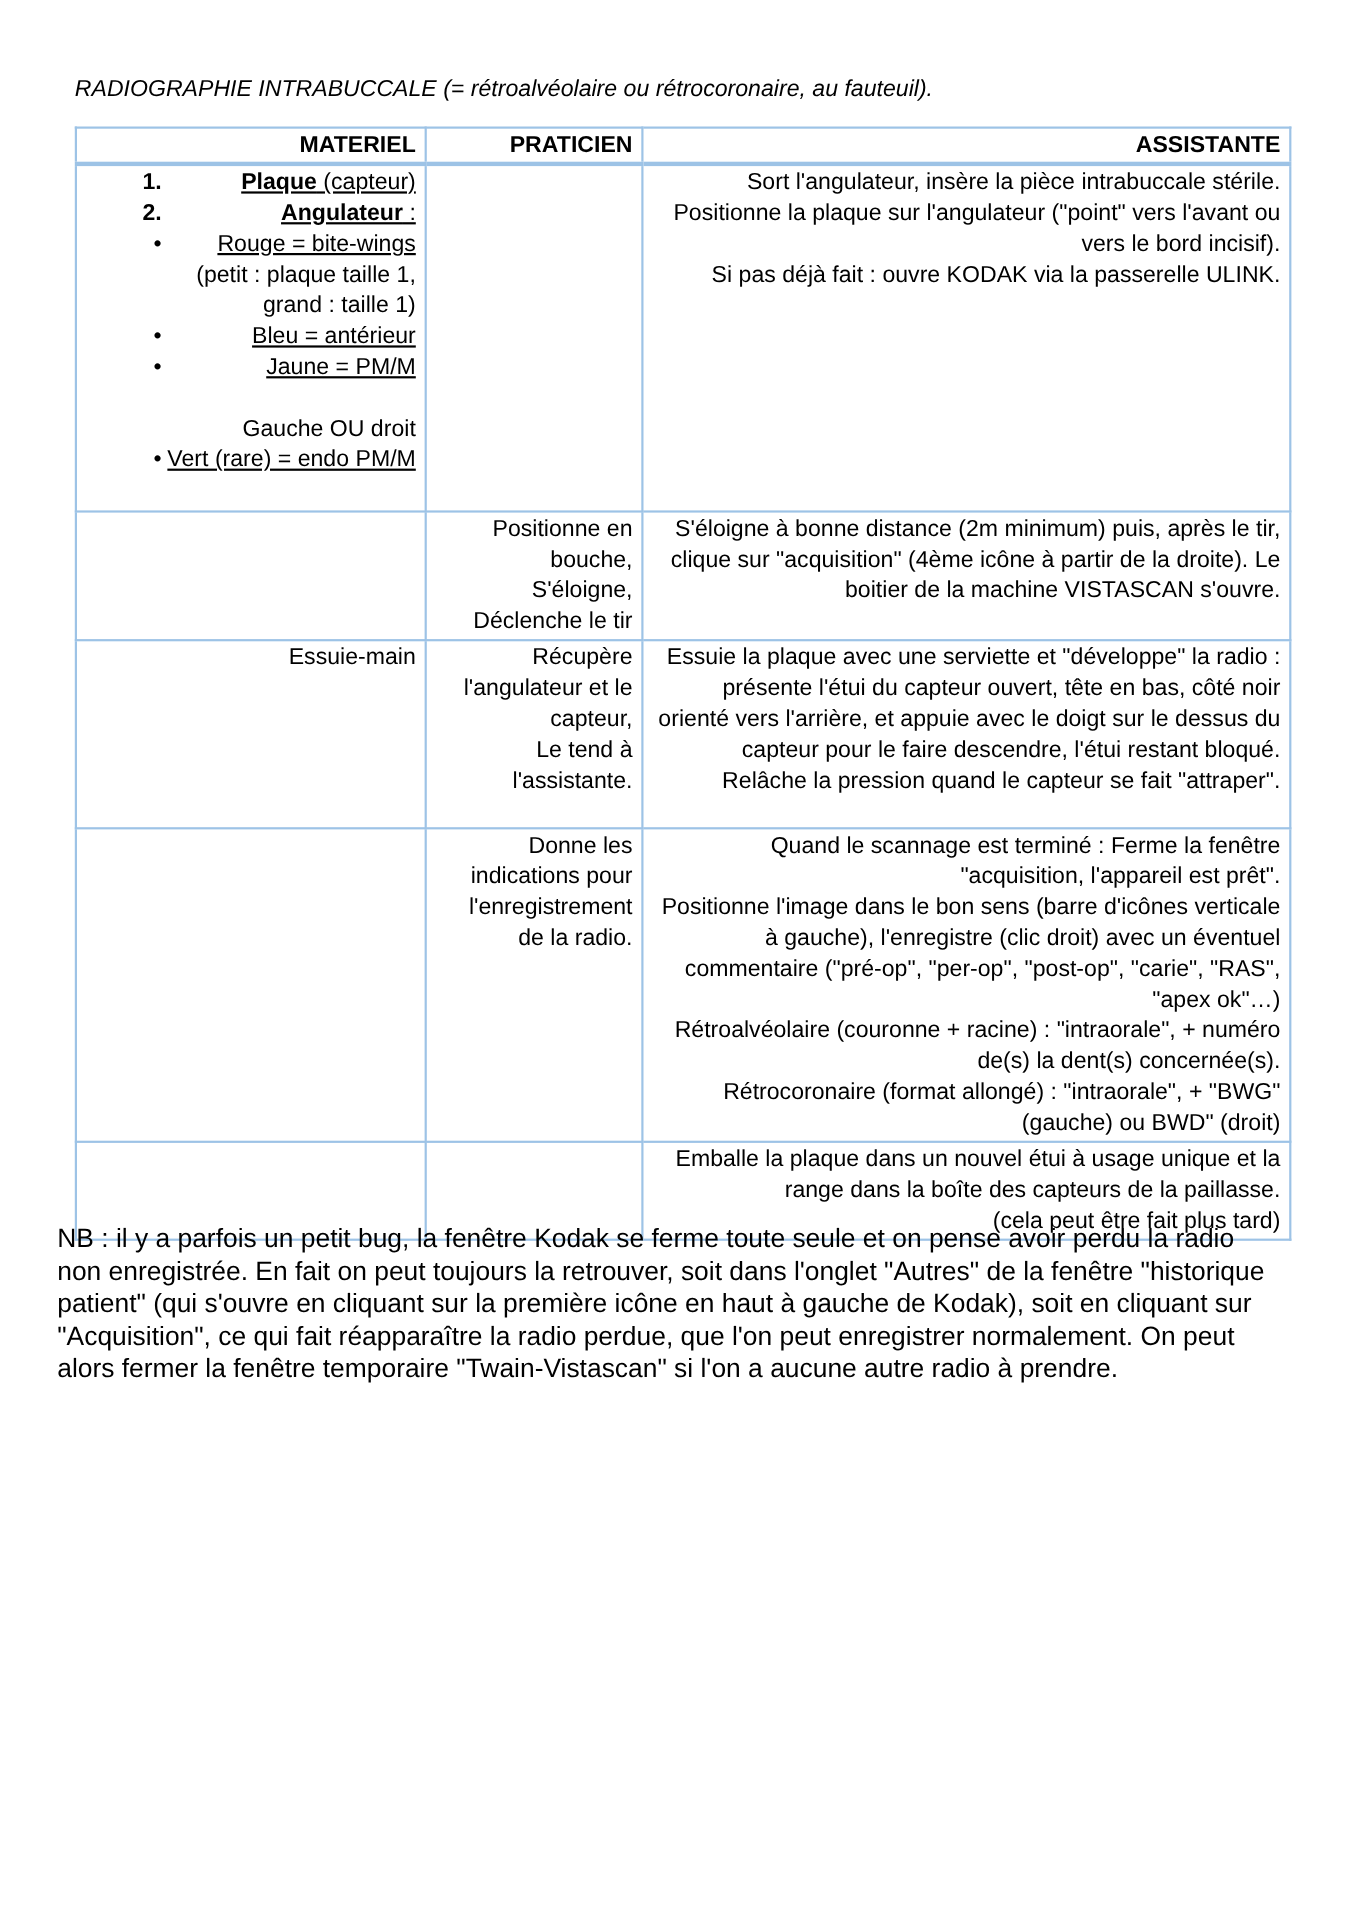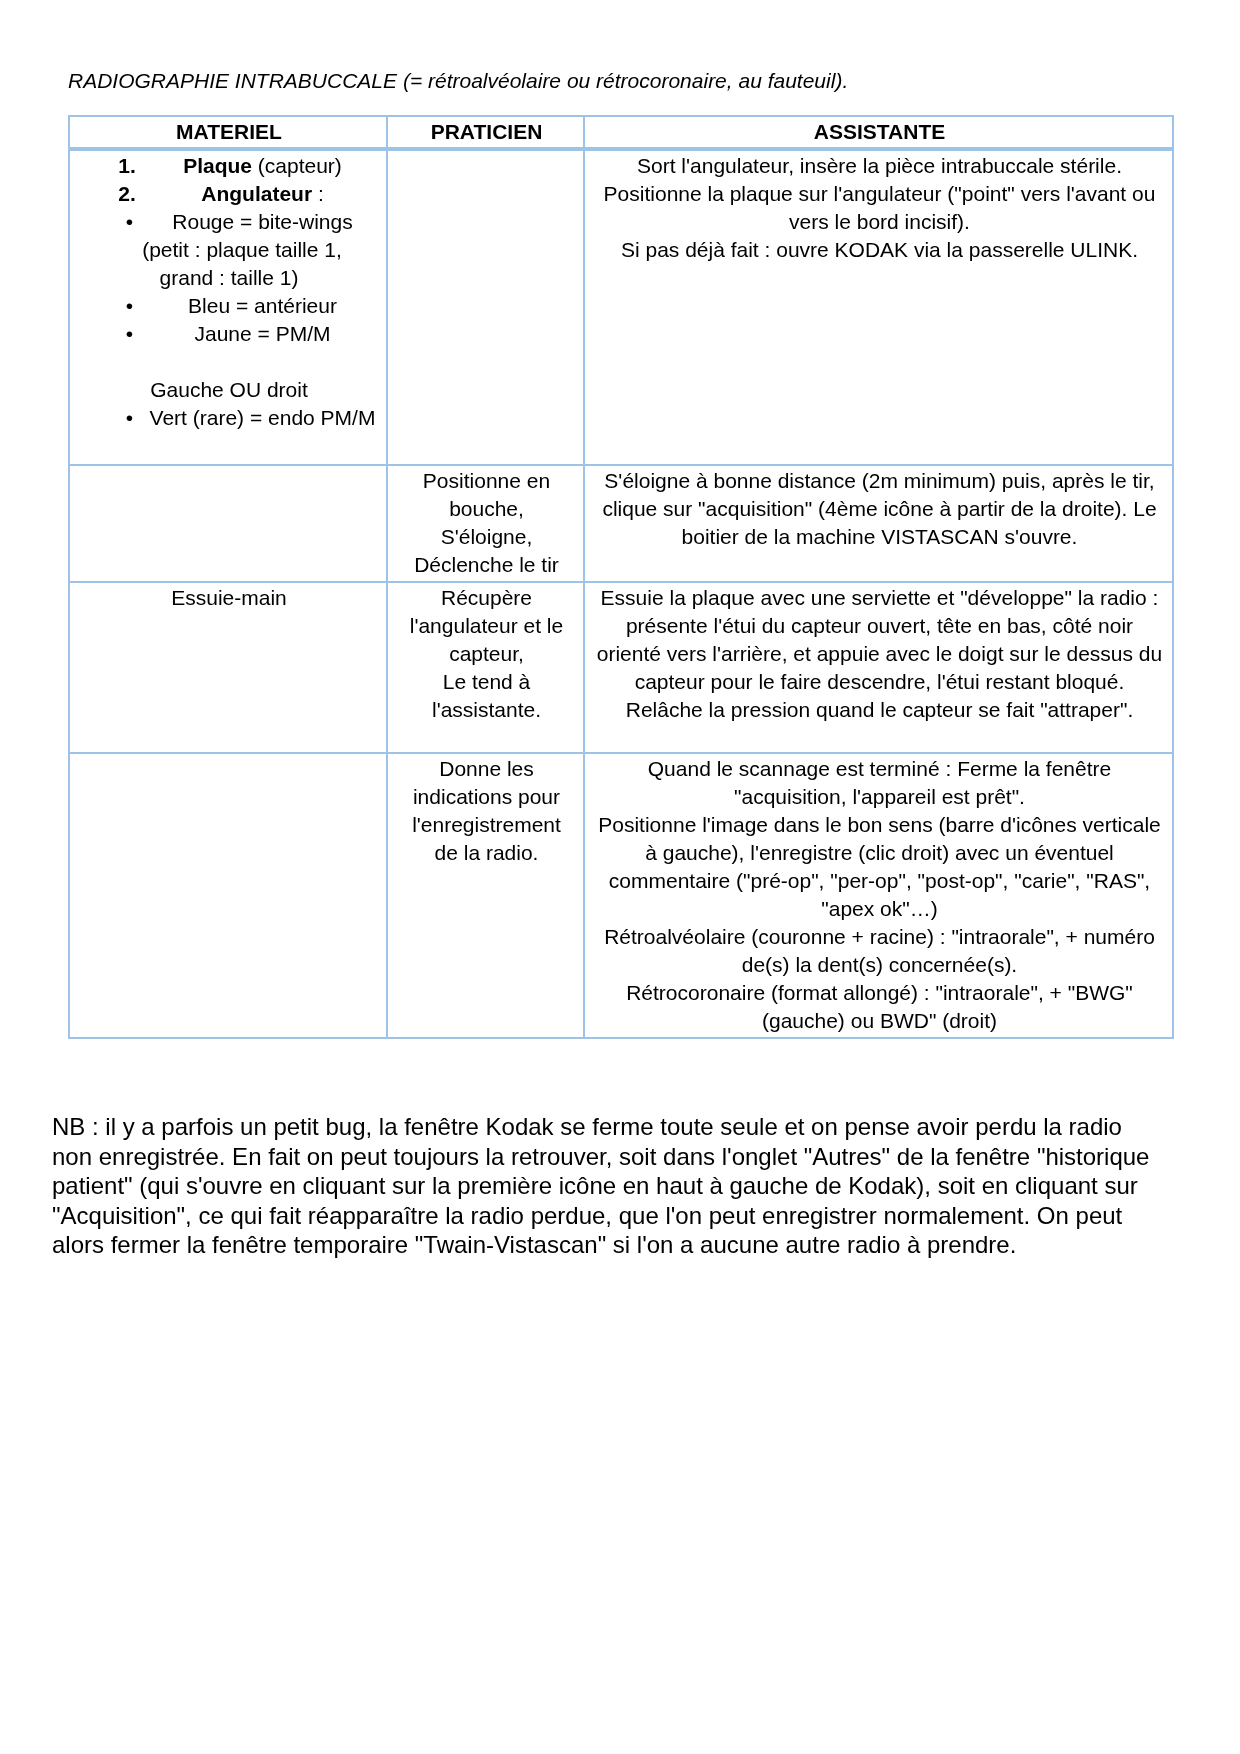--- a/index.html
+++ b/index.html
@@ -12,21 +12,21 @@
     position:absolute;left:68px;top:68px;
     font-size:21px;line-height:26px;white-space:nowrap;font-style:italic;
   }
   table.proc{
     position:absolute;left:68px;top:115px;
     width:1104px;border-collapse:collapse;table-layout:fixed;
   }
   col.c1{width:318px;} col.c2{width:197px;} col.c3{width:589px;}
   th,td{
     border:2px solid #9DC3E6;
-    vertical-align:top;text-align:center;
+    vertical-align:top;text-align:right;
     padding:1px 8px 2px 10px;
     font-size:21px;line-height:28px;
     overflow:hidden;
   }
   th{
     font-weight:bold;
     border-bottom:4px solid #9DC3E6;
     height:24px;line-height:25px;padding-top:2px;padding-bottom:3px;
   }
   tr.r1>td{height:310px;}
@@ -34,21 +34,21 @@
   tr.r3>td{height:166px;}
   tr.r4>td{height:276px;margin-top:44px;}
   tr.r5>td{height:82px;}
   .para{margin:0;}
   .line{margin:0;}
   .flexline{display:flex;align-items:flex-start;}
   .num{padding-left:27px;}
   .num .mk{flex:0 0 40px;font-weight:bold;}
   .bul{padding-left:32px;}
   .bul .mk{flex:0 0 35px;font-weight:normal;}
-  .txt{flex:1 1 auto;min-width:0;}
+  .txt{flex:1 1 auto;min-width:0;text-decoration:underline;}
   .plain-sp{padding-left:7px;margin-left:19px;}
   .blank{height:28px;}
   b{font-weight:bold;}
   .note{
     position:absolute;left:52px;top:1112px;width:1104px;
     font-size:24px;line-height:29.5px;
   }
 </style>
 </head>
 <body>
@@ -140,17 +140,25 @@
         <p class="para">Donne les indications pour l'enregistrement de la radio.</p>
       </td>
       <td>
         <p class="para">Quand le scannage est terminé : Ferme la fenêtre "acquisition, l'appareil est prêt".</p>
         <p class="para">Positionne l'image dans le bon sens (barre d'icônes verticale à gauche), l'enregistre (clic droit) avec un éventuel commentaire ("pré-op", "per-op", "post-op", "carie", "RAS", "apex ok"…)</p>
         <p class="para">Rétroalvéolaire (couronne + racine) : "intraorale", + numéro de(s) la dent(s) concernée(s).</p>
         <p class="para">Rétrocoronaire (format allongé) : "intraorale", + "BWG" (gauche) ou BWD" (droit)</p>
       </td>
     </tr>
 
+    <tr class="r5">
+      <td></td>
+      <td></td>
+      <td>
+        <p class="para">Emballe la plaque dans un nouvel étui à usage unique et la range dans la boîte des capteurs de la paillasse.</p>
+        <p class="para">(cela peut être fait plus tard)</p>
+      </td>
+    </tr>
 
   </tbody>
 </table>
 
 <div class="note">NB : il y a parfois un petit bug, la fenêtre Kodak se ferme toute seule et on pense avoir perdu la radio non enregistrée. En fait on peut toujours la retrouver, soit dans l'onglet "Autres" de la fenêtre "historique patient" (qui s'ouvre en cliquant sur la première icône en haut à gauche de Kodak), soit en cliquant sur "Acquisition", ce qui fait réapparaître la radio perdue, que l'on peut enregistrer normalement. On peut alors fermer la fenêtre temporaire "Twain-Vistascan" si l'on a aucune autre radio à prendre.</div>
 
 </body></html>

